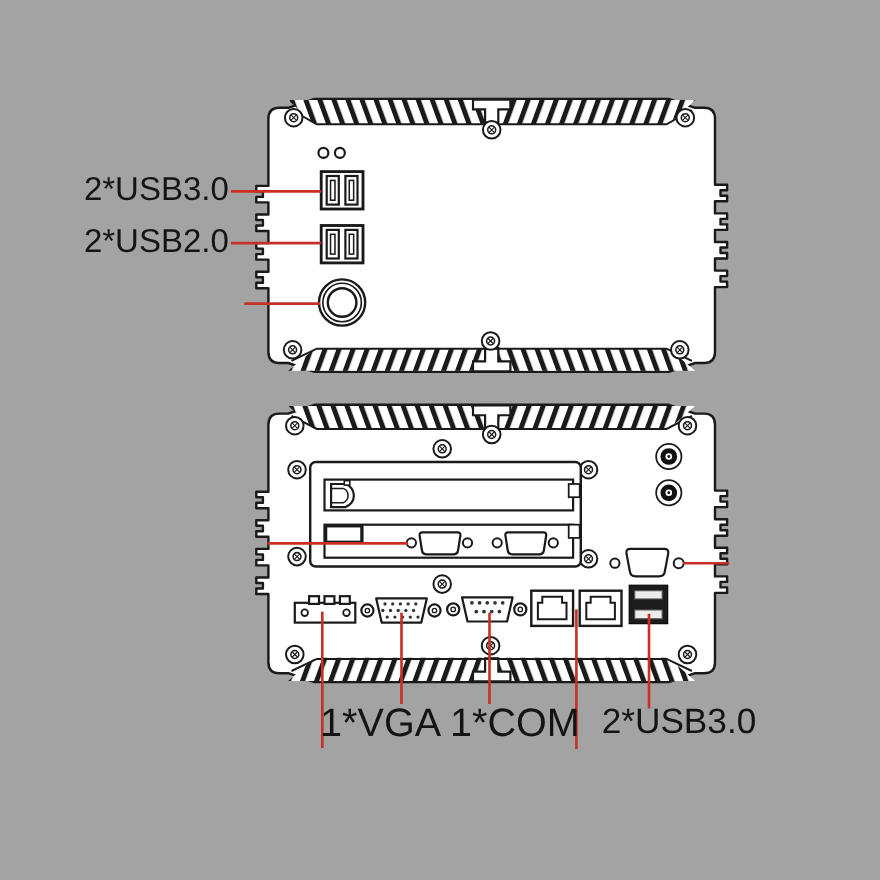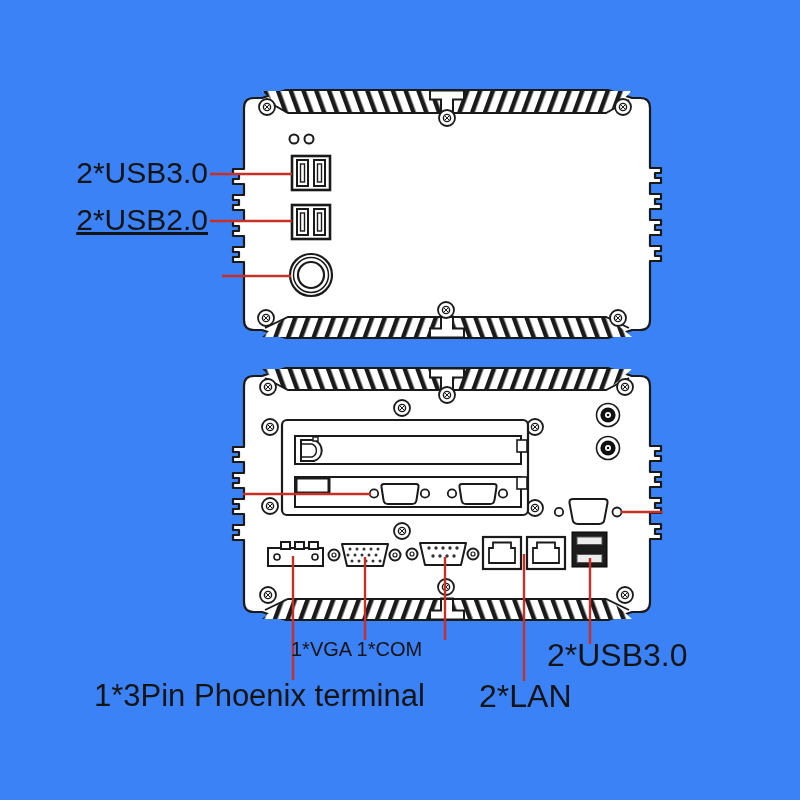--- a/index.html
+++ b/index.html
@@ -1,27 +1,27 @@
 <!DOCTYPE html>
 <html><head>
 <meta charset="utf-8">
 <style>
   html,body{margin:0;padding:0;background:#fff;}
-  .stage{position:relative;width:800px;height:800px;background:#3b82f6;overflow:hidden;
+  .stage{position:relative;width:800px;height:800px;background:#a3a3a3;overflow:hidden;
          font-family:"Liberation Sans",sans-serif;}
   .stage svg{position:absolute;left:0;top:0;}
   .lbl{position:absolute;line-height:1;color:#141414;white-space:nowrap;
        font-family:"Liberation Sans",sans-serif;}
   .ra{text-align:right;}
   #lbl-usb3-top{left:40px;top:158px;width:168px;font-size:30px;}
-  #lbl-usb2-top{left:40px;top:205px;width:168px;font-size:30px;text-decoration:underline;}
+  #lbl-usb2-top{left:40px;top:205px;width:168px;font-size:30px;}
   #lbl-power{left:8px;top:260px;width:210px;font-size:30px;}
   #lbl-com2{left:40px;top:476px;width:165px;font-size:33px;}
   #lbl-com1{left:666px;top:495px;font-size:33px;}
-  #lbl-vga-com{left:291px;top:639px;font-size:20px;}
+  #lbl-vga-com{left:291px;top:639px;font-size:36px;}
   #lbl-usb3-bottom{left:547px;top:639px;font-size:32px;}
   #lbl-phoenix{left:94px;top:680px;font-size:31px;}
   #lbl-lan{left:479px;top:680px;font-size:32px;}
 </style>
 </head>
 <body>
 
 <div class="stage">
 
 <svg width="800" height="800" viewBox="0 0 800 800">
@@ -267,16 +267,14 @@
     <line x1="445" y1="557" x2="445" y2="640"></line>
     <line x1="524" y1="554" x2="524" y2="681"></line>
     <line x1="590" y1="558" x2="590" y2="644"></line>
   </g>
 </svg>
 
 <div class="lbl ra" id="lbl-usb3-top">2*USB3.0</div>
 <div class="lbl ra" id="lbl-usb2-top">2*USB2.0</div>
 <div class="lbl" id="lbl-vga-com">1*VGA 1*COM</div>
 <div class="lbl" id="lbl-usb3-bottom">2*USB3.0</div>
-<div class="lbl" id="lbl-phoenix">1*3Pin Phoenix terminal</div>
-<div class="lbl" id="lbl-lan">2*LAN</div>
 
 </div>
 
 </body></html>

